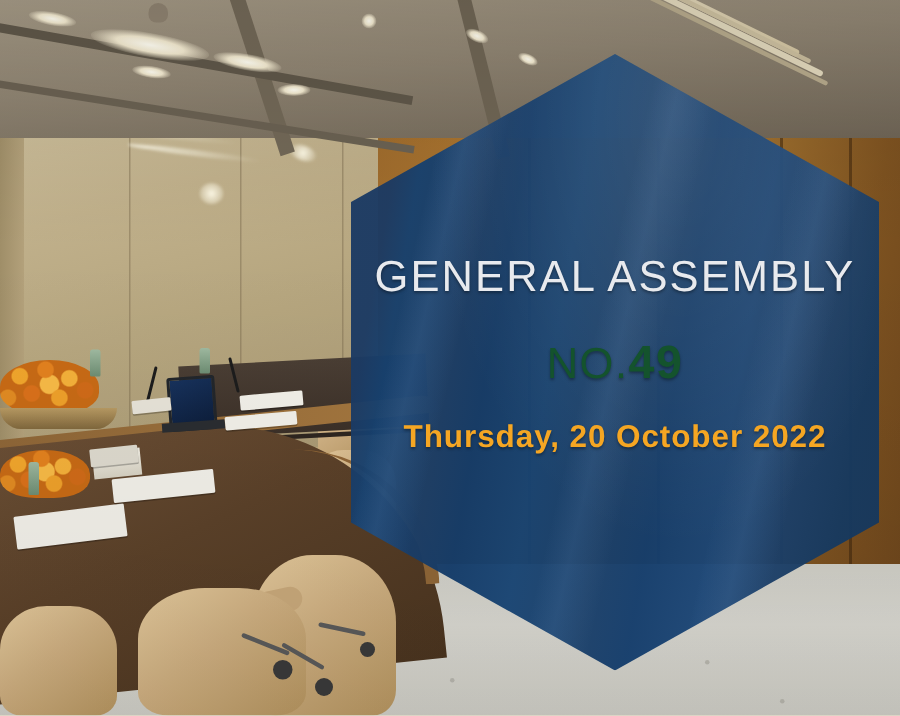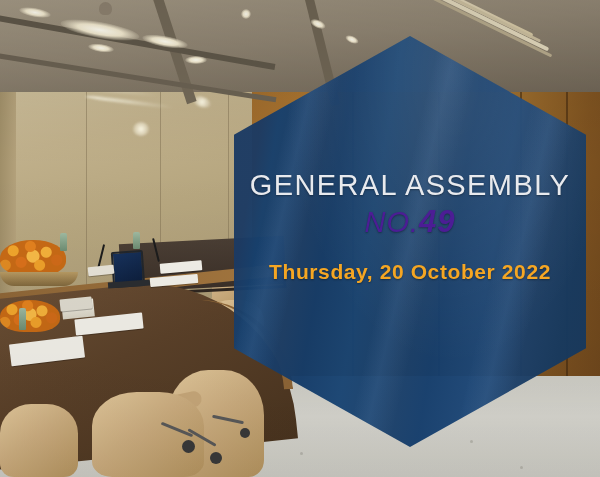--- a/index.html
+++ b/index.html
@@ -298,57 +298,57 @@
   
   .hex-text {
     position: absolute;
     inset: 0;
     display: flex;
     flex-direction: column;
     align-items: center;
     justify-content: flex-start;
     padding-top: 133px;
     box-sizing: border-box;
+    gap: 20px;
   }
   .title-line {
     color: #e8eaee;
     font-family: "Liberation Sans", sans-serif;
     font-weight: 300;
     font-size: 29px;
     letter-spacing: 1.4px;
     line-height: 1.12;
     white-space: nowrap;
     text-shadow: 0 1px 2px rgba(0,0,0,.35);
   }
   .title-line2 {
     margin-top: 4px;
-    color: #4c1d95;
+    color: #14532d;
     font-family: "Liberation Sans", sans-serif;
     font-size: 29px;
     letter-spacing: 1px;
     line-height: 1.12;
     white-space: nowrap;
     text-shadow: 0 1px 2px rgba(0,0,0,.35);
-    font-style: italic;
   }
   .title-line2 .no { font-weight: 300; }
   .title-line2 .num { font-weight: 600; font-size: 31px; }
 
   .sched {
     margin-top: 22px;
     color: #f5a623;
     font-family: "Liberation Sans", sans-serif;
     font-weight: 700;
     font-size: 20px;
     letter-spacing: .6px;
     white-space: nowrap;
     text-shadow: 0 1px 2px rgba(0,0,0,.35);
   }
   .date {
-    margin-top: 20px;
+    margin-top: 0;
     color: #f5a623;
     font-family: "Liberation Sans", sans-serif;
     font-weight: 700;
     font-size: 21px;
     letter-spacing: .6px;
     white-space: nowrap;
     text-shadow: 0 1px 2px rgba(0,0,0,.35);
   }
 </style>
 </head>

